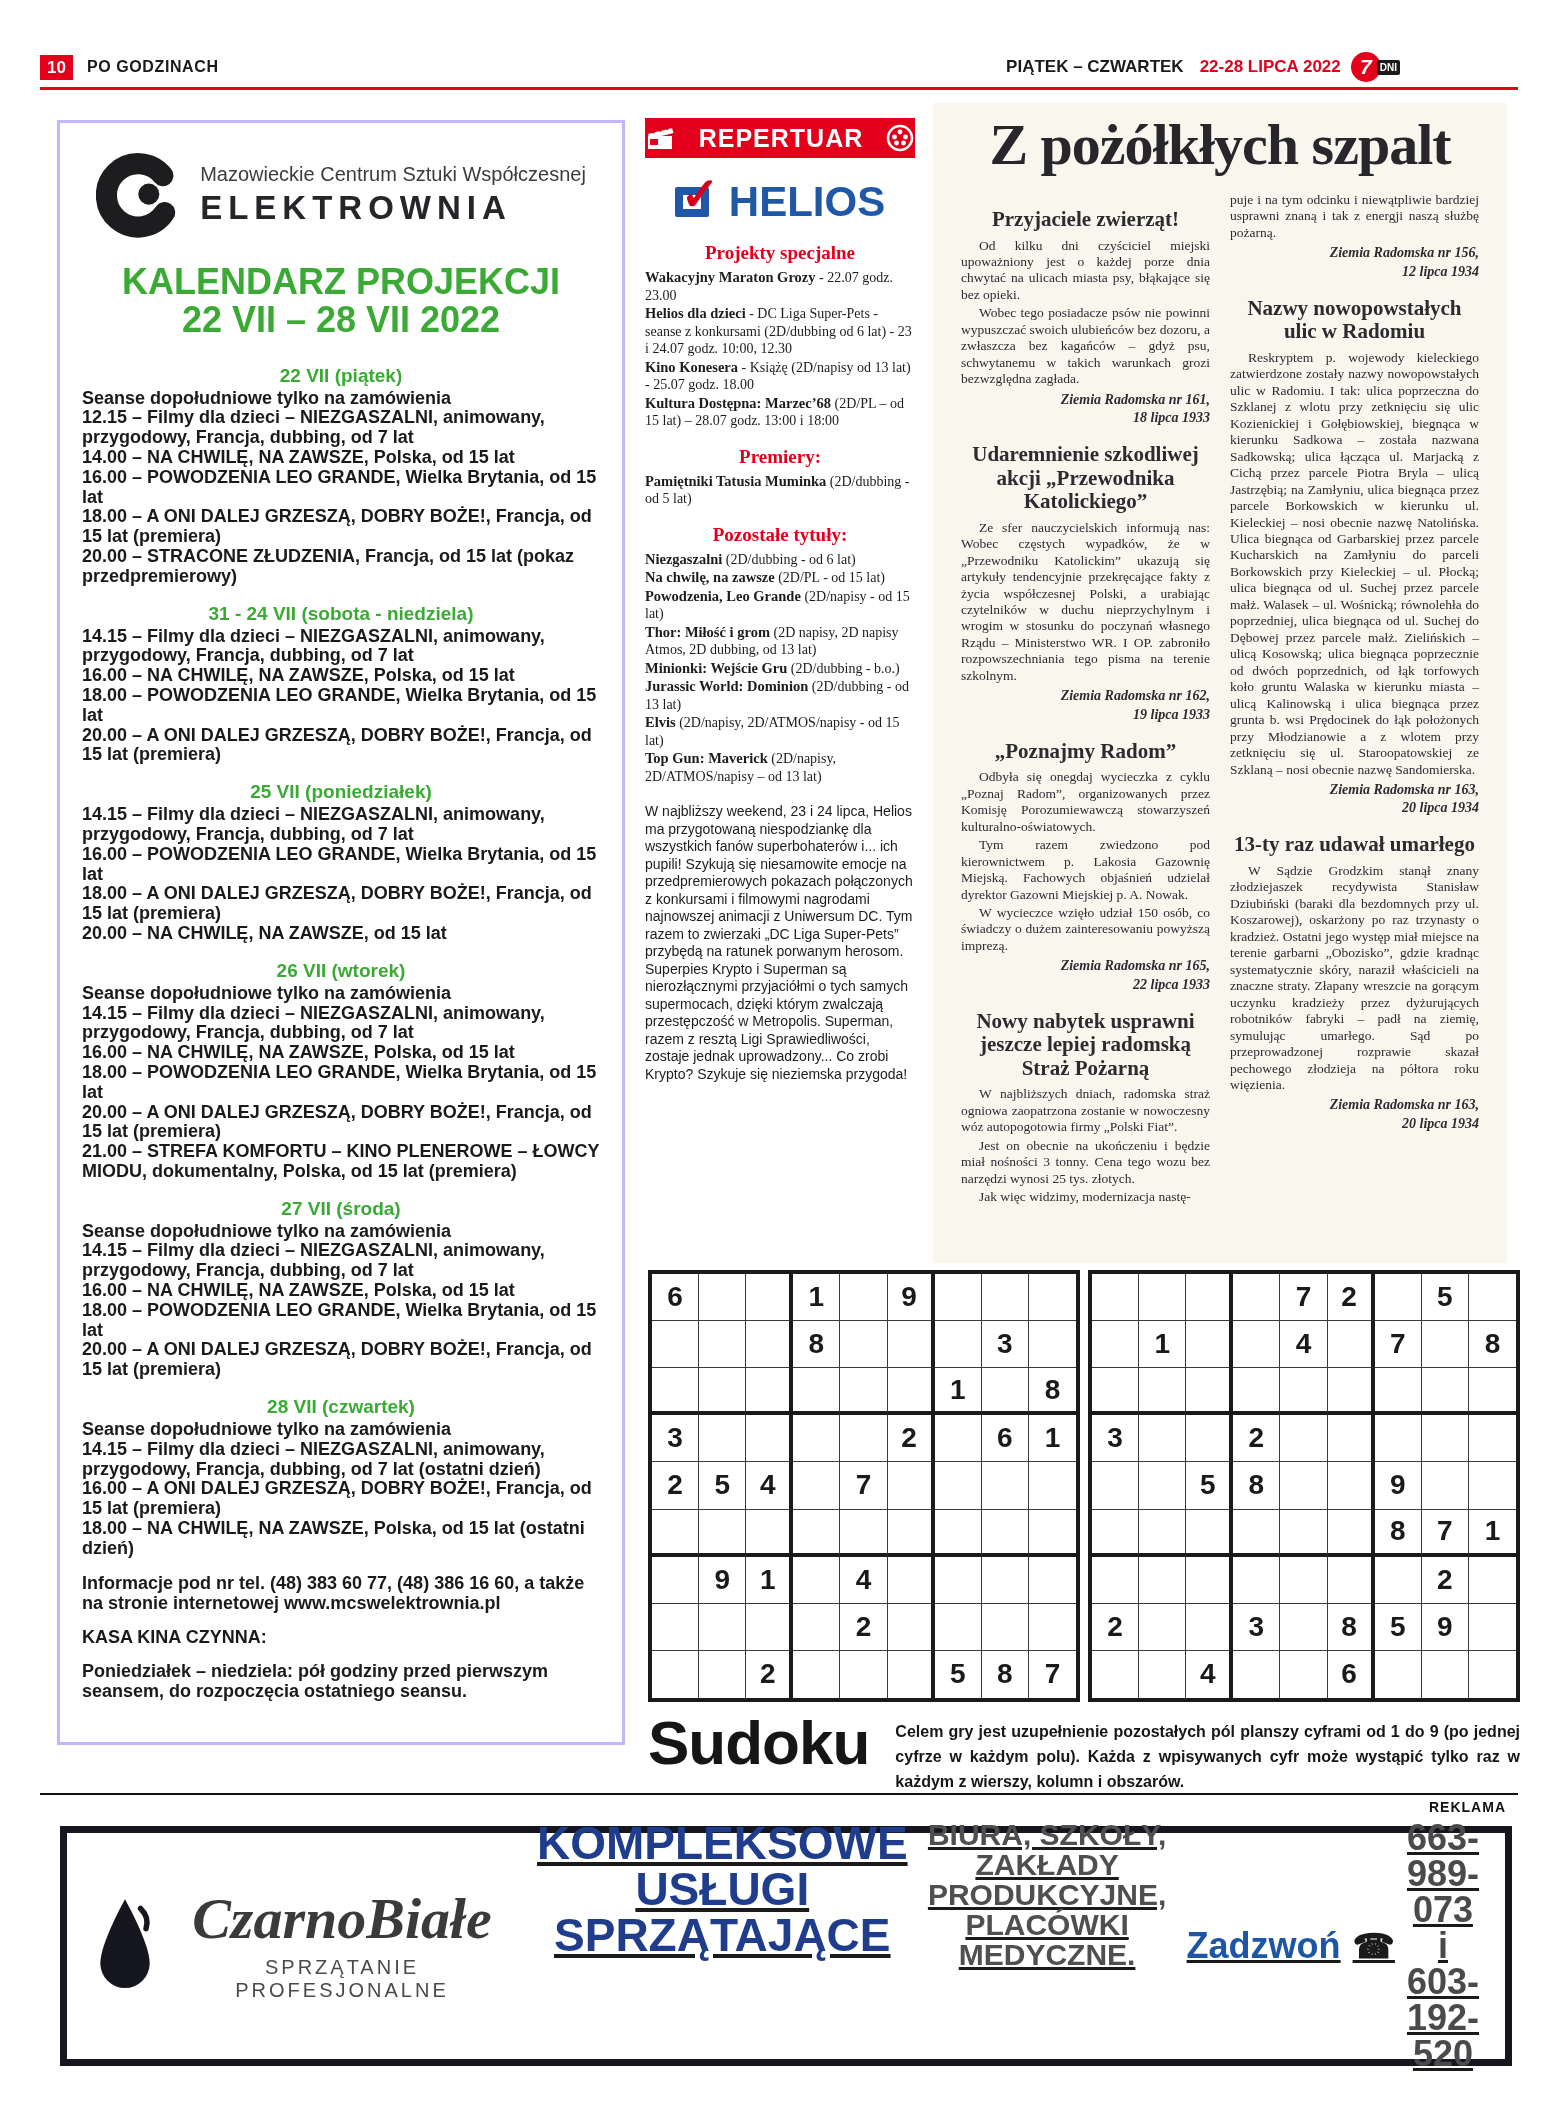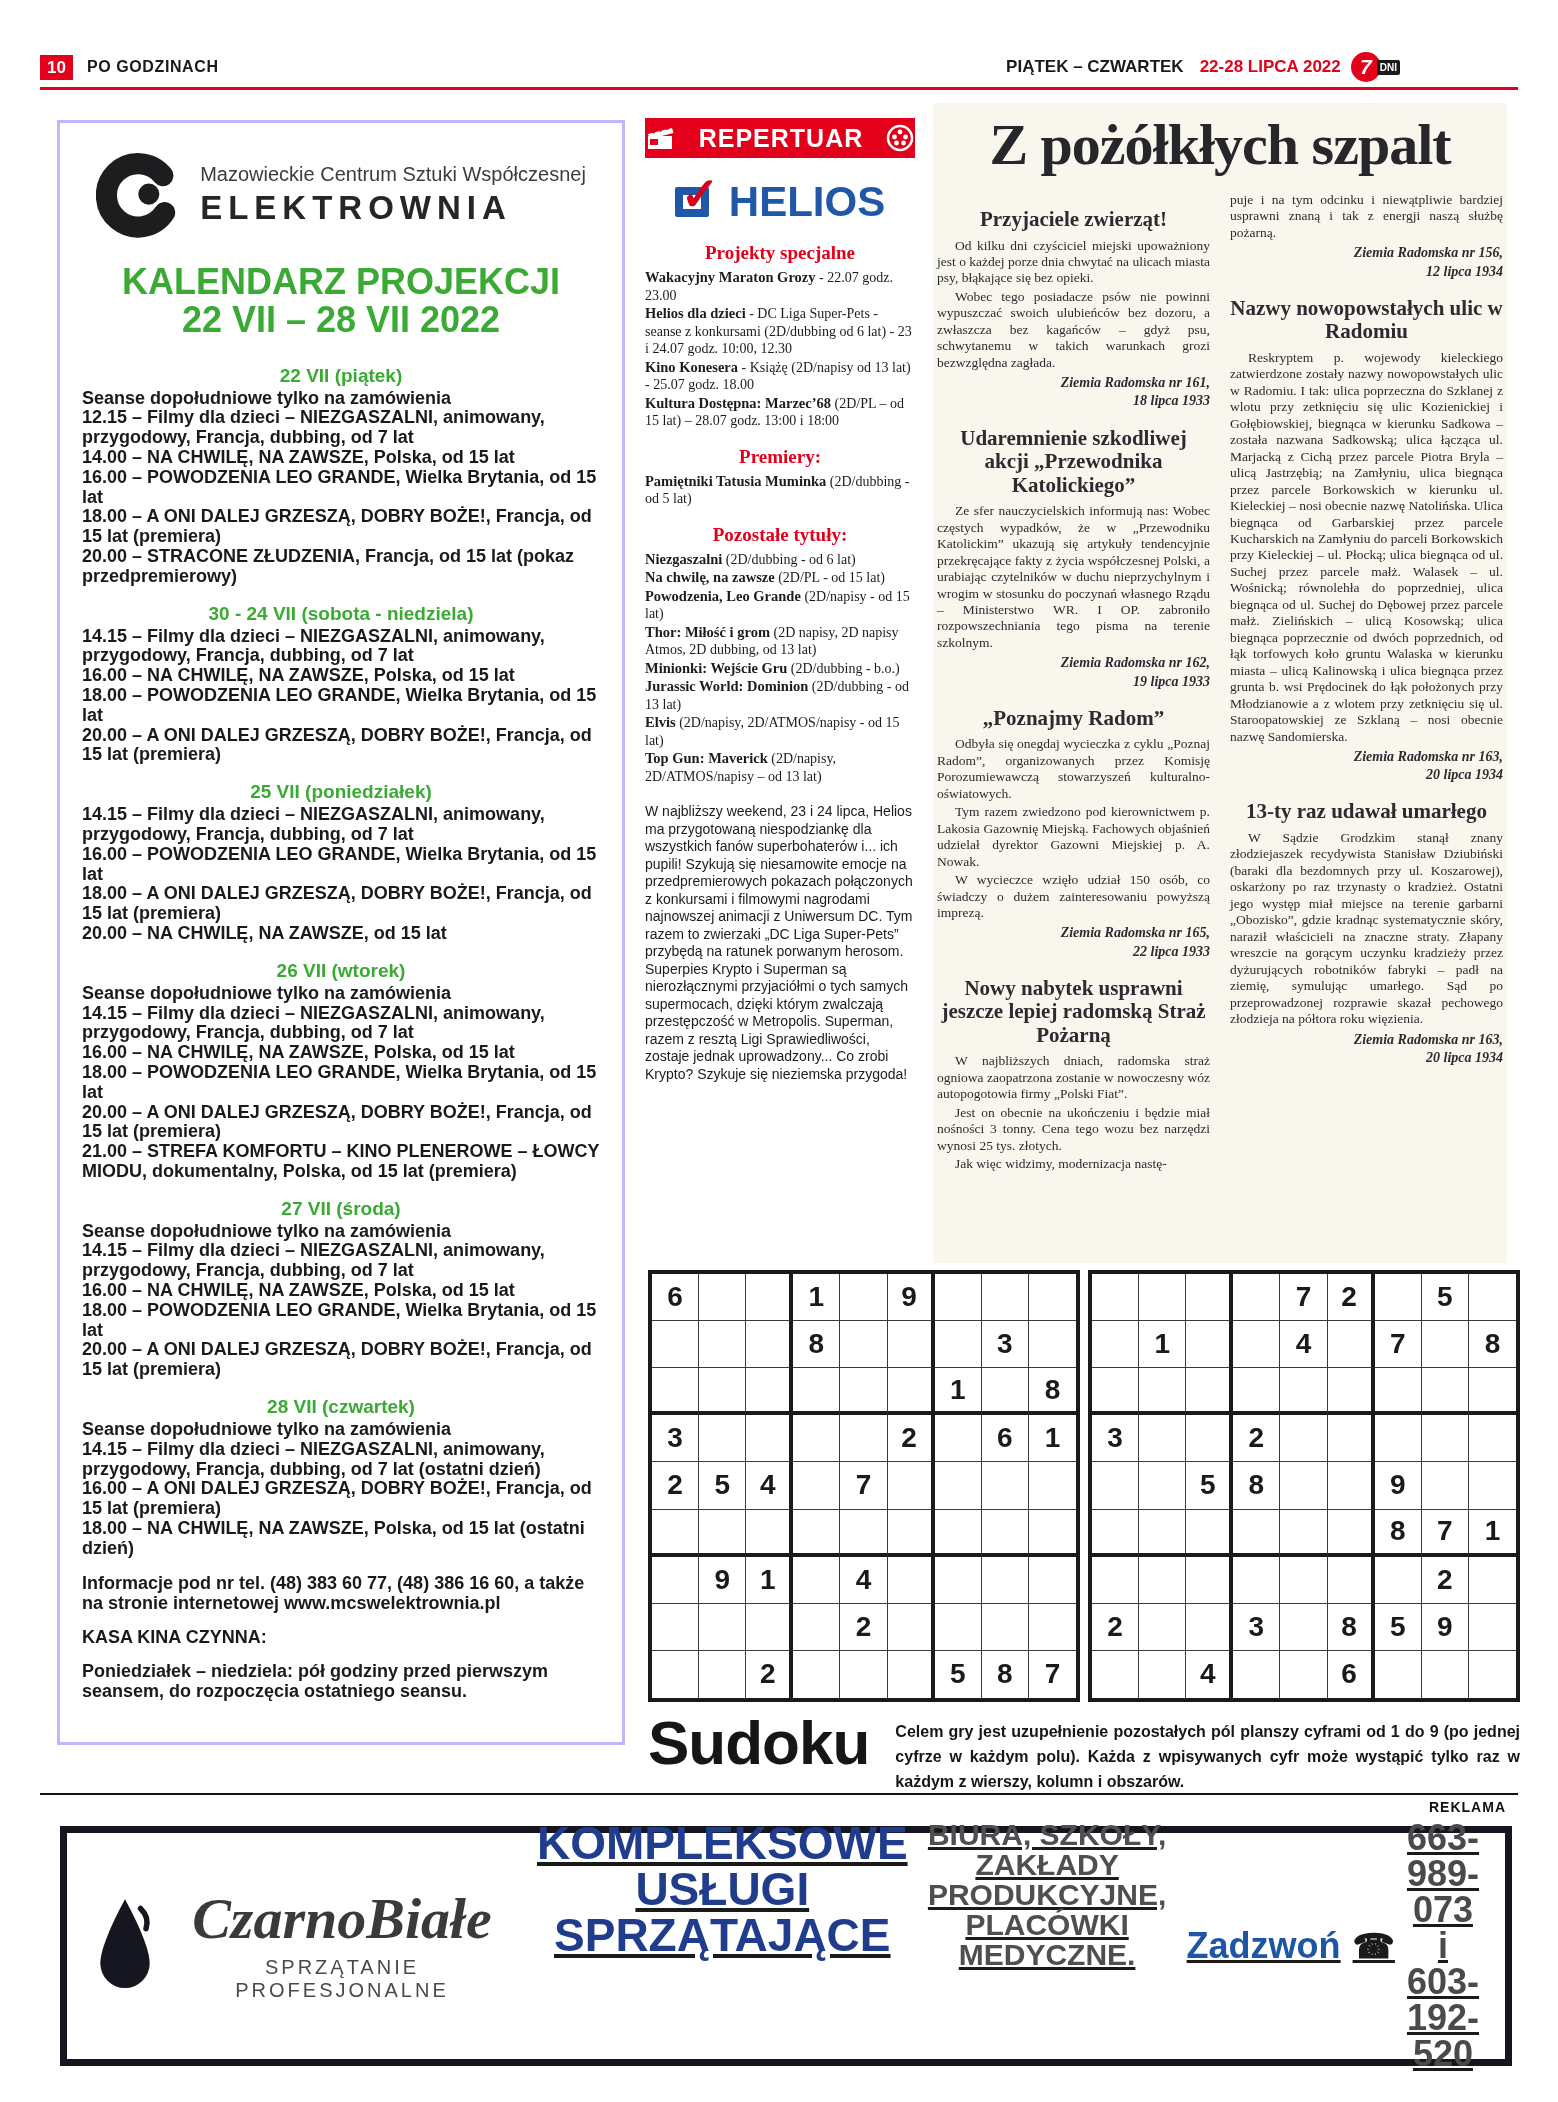--- a/index.html
+++ b/index.html
@@ -37,21 +37,21 @@
   .h-check{position:relative;width:44px;height:38px;}
   .h-check .sq{position:absolute;left:0;top:4px;width:34px;height:30px;border:8px solid #2057a7;box-sizing:border-box;border-radius:2px;}
   .h-check .ck{position:absolute;left:6px;top:-12px;color:#d6001c;font-size:46px;font-weight:bold;line-height:1;}
   .helios-word{color:#2057a7;font-size:42px;font-weight:bold;letter-spacing:0px;}
   .h-heading{color:#e2001a;font-weight:bold;text-align:center;font-family:"Liberation Serif",serif;font-size:19px;margin:16px 0 4px;}
   .h-entry{font-family:"Liberation Serif",serif;font-size:14px;line-height:1.25;color:#1c1c1c;margin:0;}
   .h-entry b{font-size:14.5px;}
   .h-para{font-family:Liberation Sans, sans-serif;font-size:14px;line-height:1.25;color:#1c1c1c;margin:18px 0 0;}
 
   
-  .archive{position:absolute;left:933px;top:103px;width:574px;height:1160px;background:#f9f6ee;overflow:hidden;box-sizing:border-box;padding:6px 4px 0;}
+  .archive{position:absolute;left:933px;top:103px;width:574px;height:1160px;background:#f9f6ee;overflow:hidden;box-sizing:border-box;padding:6px 28px 0;}
   .arch-headline{font-family:"Liberation Serif",serif;font-weight:bold;font-size:58px;text-align:center;color:#26262b;margin:2px 0 14px;letter-spacing:-1px;}
   .arch-cols{display:flex;gap:20px;}
   .arch-col{width:50%;}
   .arch-h{font-family:"Liberation Serif",serif;font-weight:bold;font-size:21px;text-align:center;line-height:1.12;margin:16px 0 6px;color:#2b2b30;}
   .arch-p{font-family:"Liberation Serif",serif;font-size:13.5px;line-height:1.22;text-align:justify;text-indent:18px;margin:0 0 2px;color:#2b2b30;}
   .arch-p.noindent{text-indent:0;}
   .arch-attr{font-family:"Liberation Serif",serif;font-weight:bold;font-style:italic;text-align:right;font-size:14px;line-height:1.3;white-space:pre-line;margin:3px 0 8px;color:#2b2b30;}
 
   
   .sudoku-grid{position:absolute;top:1270px;width:432px;height:432px;display:grid;grid-template-columns:repeat(9,1fr);grid-template-rows:repeat(9,1fr);border:4px solid #1a1a1a;box-sizing:border-box;background:#fff;}
@@ -118,21 +118,21 @@
     <div>22 VII – 28 VII  2022</div>
   </div>
   <div id="calendar-days">
       <div class="day-label">22 VII (piątek)</div>
       <div class="sched-line">Seanse dopołudniowe tylko na zamówienia</div>
       <div class="sched-line">12.15 – Filmy dla dzieci – NIEZGASZALNI, animowany, przygodowy, Francja, dubbing, od 7 lat</div>
       <div class="sched-line">14.00 – NA CHWILĘ, NA ZAWSZE, Polska, od 15 lat</div>
       <div class="sched-line">16.00 – POWODZENIA LEO GRANDE, Wielka Brytania, od 15 lat</div>
       <div class="sched-line">18.00 – A ONI DALEJ GRZESZĄ, DOBRY BOŻE!, Francja, od 15 lat (premiera)</div>
       <div class="sched-line">20.00 – STRACONE ZŁUDZENIA, Francja, od 15 lat (pokaz przedpremierowy)</div>
-      <div class="day-label">30 - 24 VII (sobota - niedziela)</div>
+      <div class="day-label">31 - 24 VII (sobota - niedziela)</div>
       <div class="sched-line">14.15 – Filmy dla dzieci – NIEZGASZALNI, animowany, przygodowy, Francja, dubbing, od 7 lat</div>
       <div class="sched-line">16.00 – NA CHWILĘ, NA ZAWSZE, Polska, od 15 lat</div>
       <div class="sched-line">18.00 – POWODZENIA LEO GRANDE, Wielka Brytania, od 15 lat</div>
       <div class="sched-line">20.00 – A ONI DALEJ GRZESZĄ, DOBRY BOŻE!, Francja, od 15 lat (premiera)</div>
       <div class="day-label">25 VII (poniedziałek)</div>
       <div class="sched-line">14.15 – Filmy dla dzieci – NIEZGASZALNI, animowany, przygodowy, Francja, dubbing, od 7 lat</div>
       <div class="sched-line">16.00 – POWODZENIA LEO GRANDE, Wielka Brytania, od 15 lat</div>
       <div class="sched-line">18.00 – A ONI DALEJ GRZESZĄ, DOBRY BOŻE!, Francja, od 15 lat (premiera)</div>
       <div class="sched-line">20.00 – NA CHWILĘ, NA ZAWSZE, od 15 lat</div>
       <div class="day-label">26 VII (wtorek)</div>

